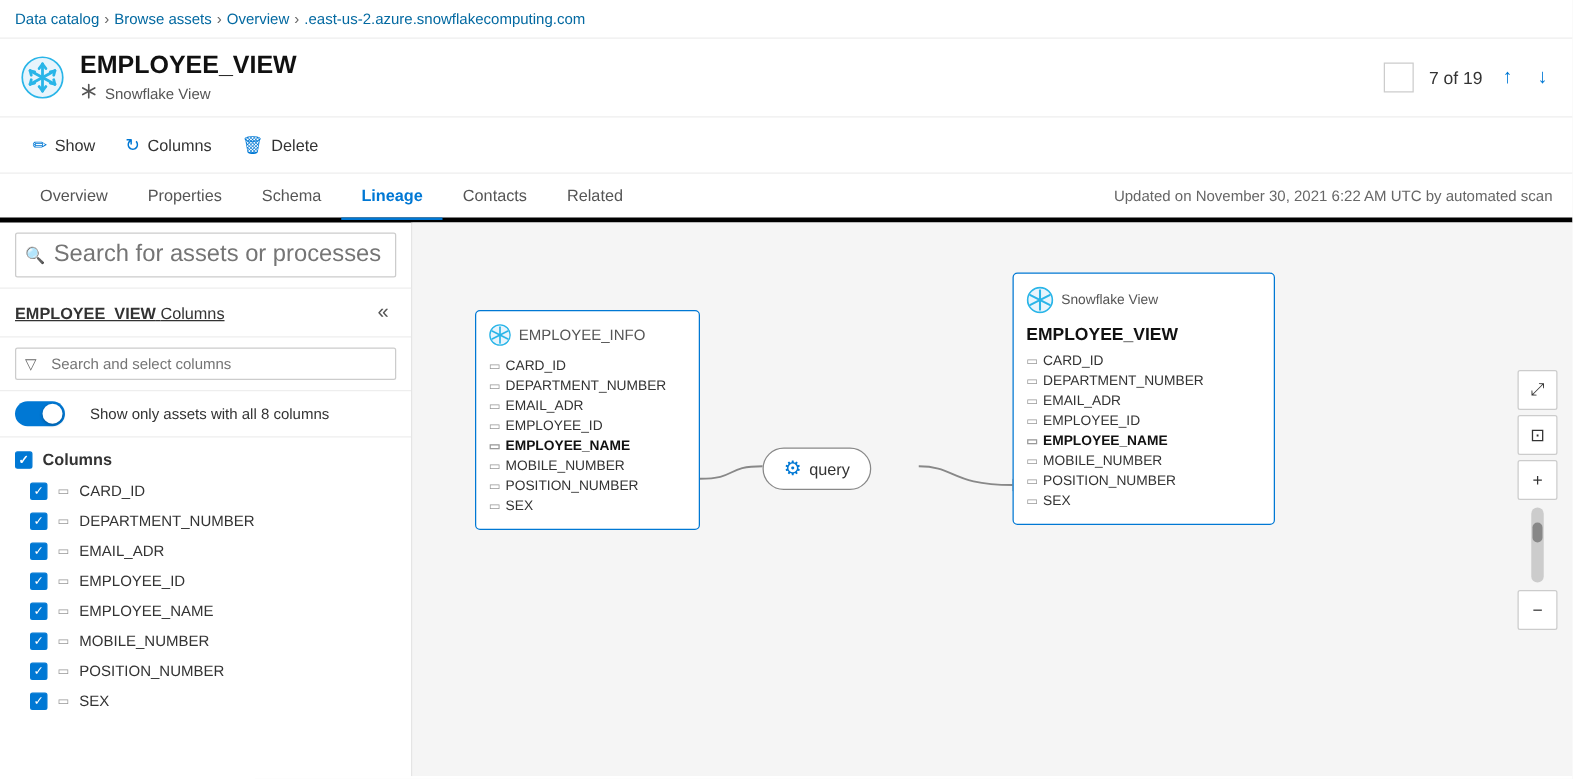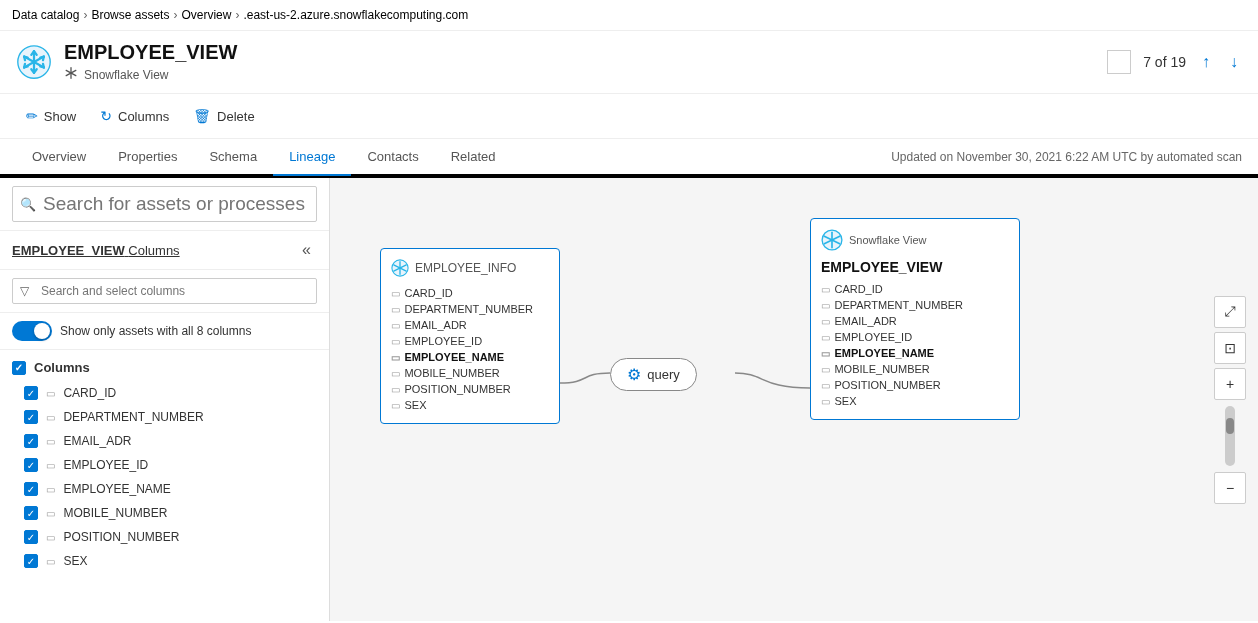--- a/index.html
+++ b/index.html
@@ -1,21 +1,21 @@
 <!DOCTYPE html>
 <html><head>
   <meta charset="utf-8">
   <style>
     * { box-sizing: border-box; margin: 0; padding: 0; }
     body { font-family: 'Segoe UI', Arial, sans-serif; font-size: 13px; color: #333; background: #fff; overflow: hidden; }
 
     
     .breadcrumb { display: flex; align-items: center; padding: 8px 12px; font-size: 12px; color: #0078d4; border-bottom: 1px solid #eee; }
     .breadcrumb span { color: #666; margin: 0 4px; }
-    .breadcrumb a { color: #000000; text-decoration: none; cursor: pointer; }
+    .breadcrumb a { color: #0369a1; text-decoration: none; cursor: pointer; }
 
     
     .header { display: flex; align-items: center; padding: 10px 16px; border-bottom: 1px solid #eee; }
     .header-logo { width: 36px; height: 36px; margin-right: 12px; }
     .header-title { flex: 1; }
     .header-title h1 { font-size: 20px; font-weight: 600; color: #111; }
     .header-subtitle { display: flex; align-items: center; gap: 6px; font-size: 12px; color: #555; margin-top: 2px; }
     .header-nav { display: flex; align-items: center; gap: 12px; padding-left: 18px; }
     .nav-counter { font-size: 14px; color: #333; display: flex; align-items: center; gap: 6px; }
     .nav-box { width: 24px; height: 24px; border: 1px solid #ccc; display: inline-block; }
@@ -23,21 +23,21 @@
 
     
     .toolbar { display: flex; align-items: center; padding: 8px 16px; border-bottom: 1px solid #eee; gap: 4px; }
     .toolbar-btn { display: flex; align-items: center; gap: 6px; background: none; border: none; cursor: pointer; padding: 6px 10px; font-size: 13px; color: #333; border-radius: 2px; }
     .toolbar-btn .icon { color: #0078d4; font-size: 14px; }
 
     
     .tabs { display: flex; align-items: center; padding: 0 16px; border-bottom: 4px solid #000000; justify-content: space-between; }
     .tabs-left { display: flex; }
     .tab { padding: 10px 16px; cursor: pointer; font-size: 13px; color: #555; border-bottom: 2px solid transparent; margin-bottom: -2px; }
-    .tab.active { color: #0078d4; border-bottom: 2px solid #0078d4; font-weight: 400; }
+    .tab.active { color: #0078d4; border-bottom: 2px solid #0078d4; font-weight: 700; }
     .tabs-right { font-size: 12px; color: #666; padding: 8px 0; }
 
     
     .main { display: flex; height: calc(623px - 180px); }
 
     
     .left-panel { width: 330px; border-right: 1px solid #ddd; display: flex; flex-direction: column; }
     .search-assets { padding: 8px 12px; border-bottom: 1px solid #eee; }
     .search-assets input { width: 100%; padding: 6px 10px 6px 30px; border: 1px solid #ccc; border-radius: 2px; font-size: 19px; outline: none; }
     .search-wrapper { position: relative; }
@@ -47,21 +47,21 @@
     .columns-header { display: flex; align-items: center; justify-content: space-between; padding: 8px 12px; border-bottom: 1px solid #eee; }
     .columns-header-title { font-size: 13px; color: #333; text-decoration: underline; }
     .columns-header-title strong { font-weight: 600; }
     .collapse-btn { background: none; border: none; cursor: pointer; color: #555; font-size: 16px; padding: 2px 6px; }
 
     .columns-search { padding: 8px 12px; border-bottom: 1px solid #eee; }
     .columns-search input { width: 100%; padding: 5px 8px 5px 28px; border: 1px solid #ccc; border-radius: 2px; font-size: 12px; outline: none; }
     .columns-search-wrap { position: relative; }
     .filter-icon { position: absolute; left: 8px; top: 50%; transform: translateY(-50%); color: #666; font-size: 12px; }
 
-    .toggle-row { display: flex; align-items: center; gap: 8px; padding: 8px 12px; border-bottom: 1px solid #eee; font-size: 12px; color: #333; }
+    .toggle-row { display: flex; align-items: center; gap: 20px; padding: 8px 12px; border-bottom: 1px solid #eee; font-size: 12px; color: #333; }
     .toggle-switch { width: 40px; height: 20px; background: #0078d4; border-radius: 10px; position: relative; cursor: pointer; }
     .toggle-knob { width: 16px; height: 16px; background: #fff; border-radius: 50%; position: absolute; top: 2px; right: 2px; box-shadow: 0 1px 3px rgba(0,0,0,0.3); }
 
     .columns-list { padding: 4px 0; }
     .columns-all-row { display: flex; align-items: center; gap: 8px; padding: 6px 12px; font-weight: 600; font-size: 13px; }
     .col-row { display: flex; align-items: center; gap: 8px; padding: 5px 12px 5px 24px; font-size: 12px; color: #333; }
     .checkbox { width: 14px; height: 14px; background: #0078d4; border: 1px solid #0078d4; display: inline-flex; align-items: center; justify-content: center; color: #fff; font-size: 10px; flex-shrink: 0; border-radius: 2px; }
     .checkbox-all { width: 14px; height: 14px; background: #0078d4; border: 1px solid #0078d4; display: inline-flex; align-items: center; justify-content: center; color: #fff; font-size: 10px; flex-shrink: 0; border-radius: 2px; }
 
     

